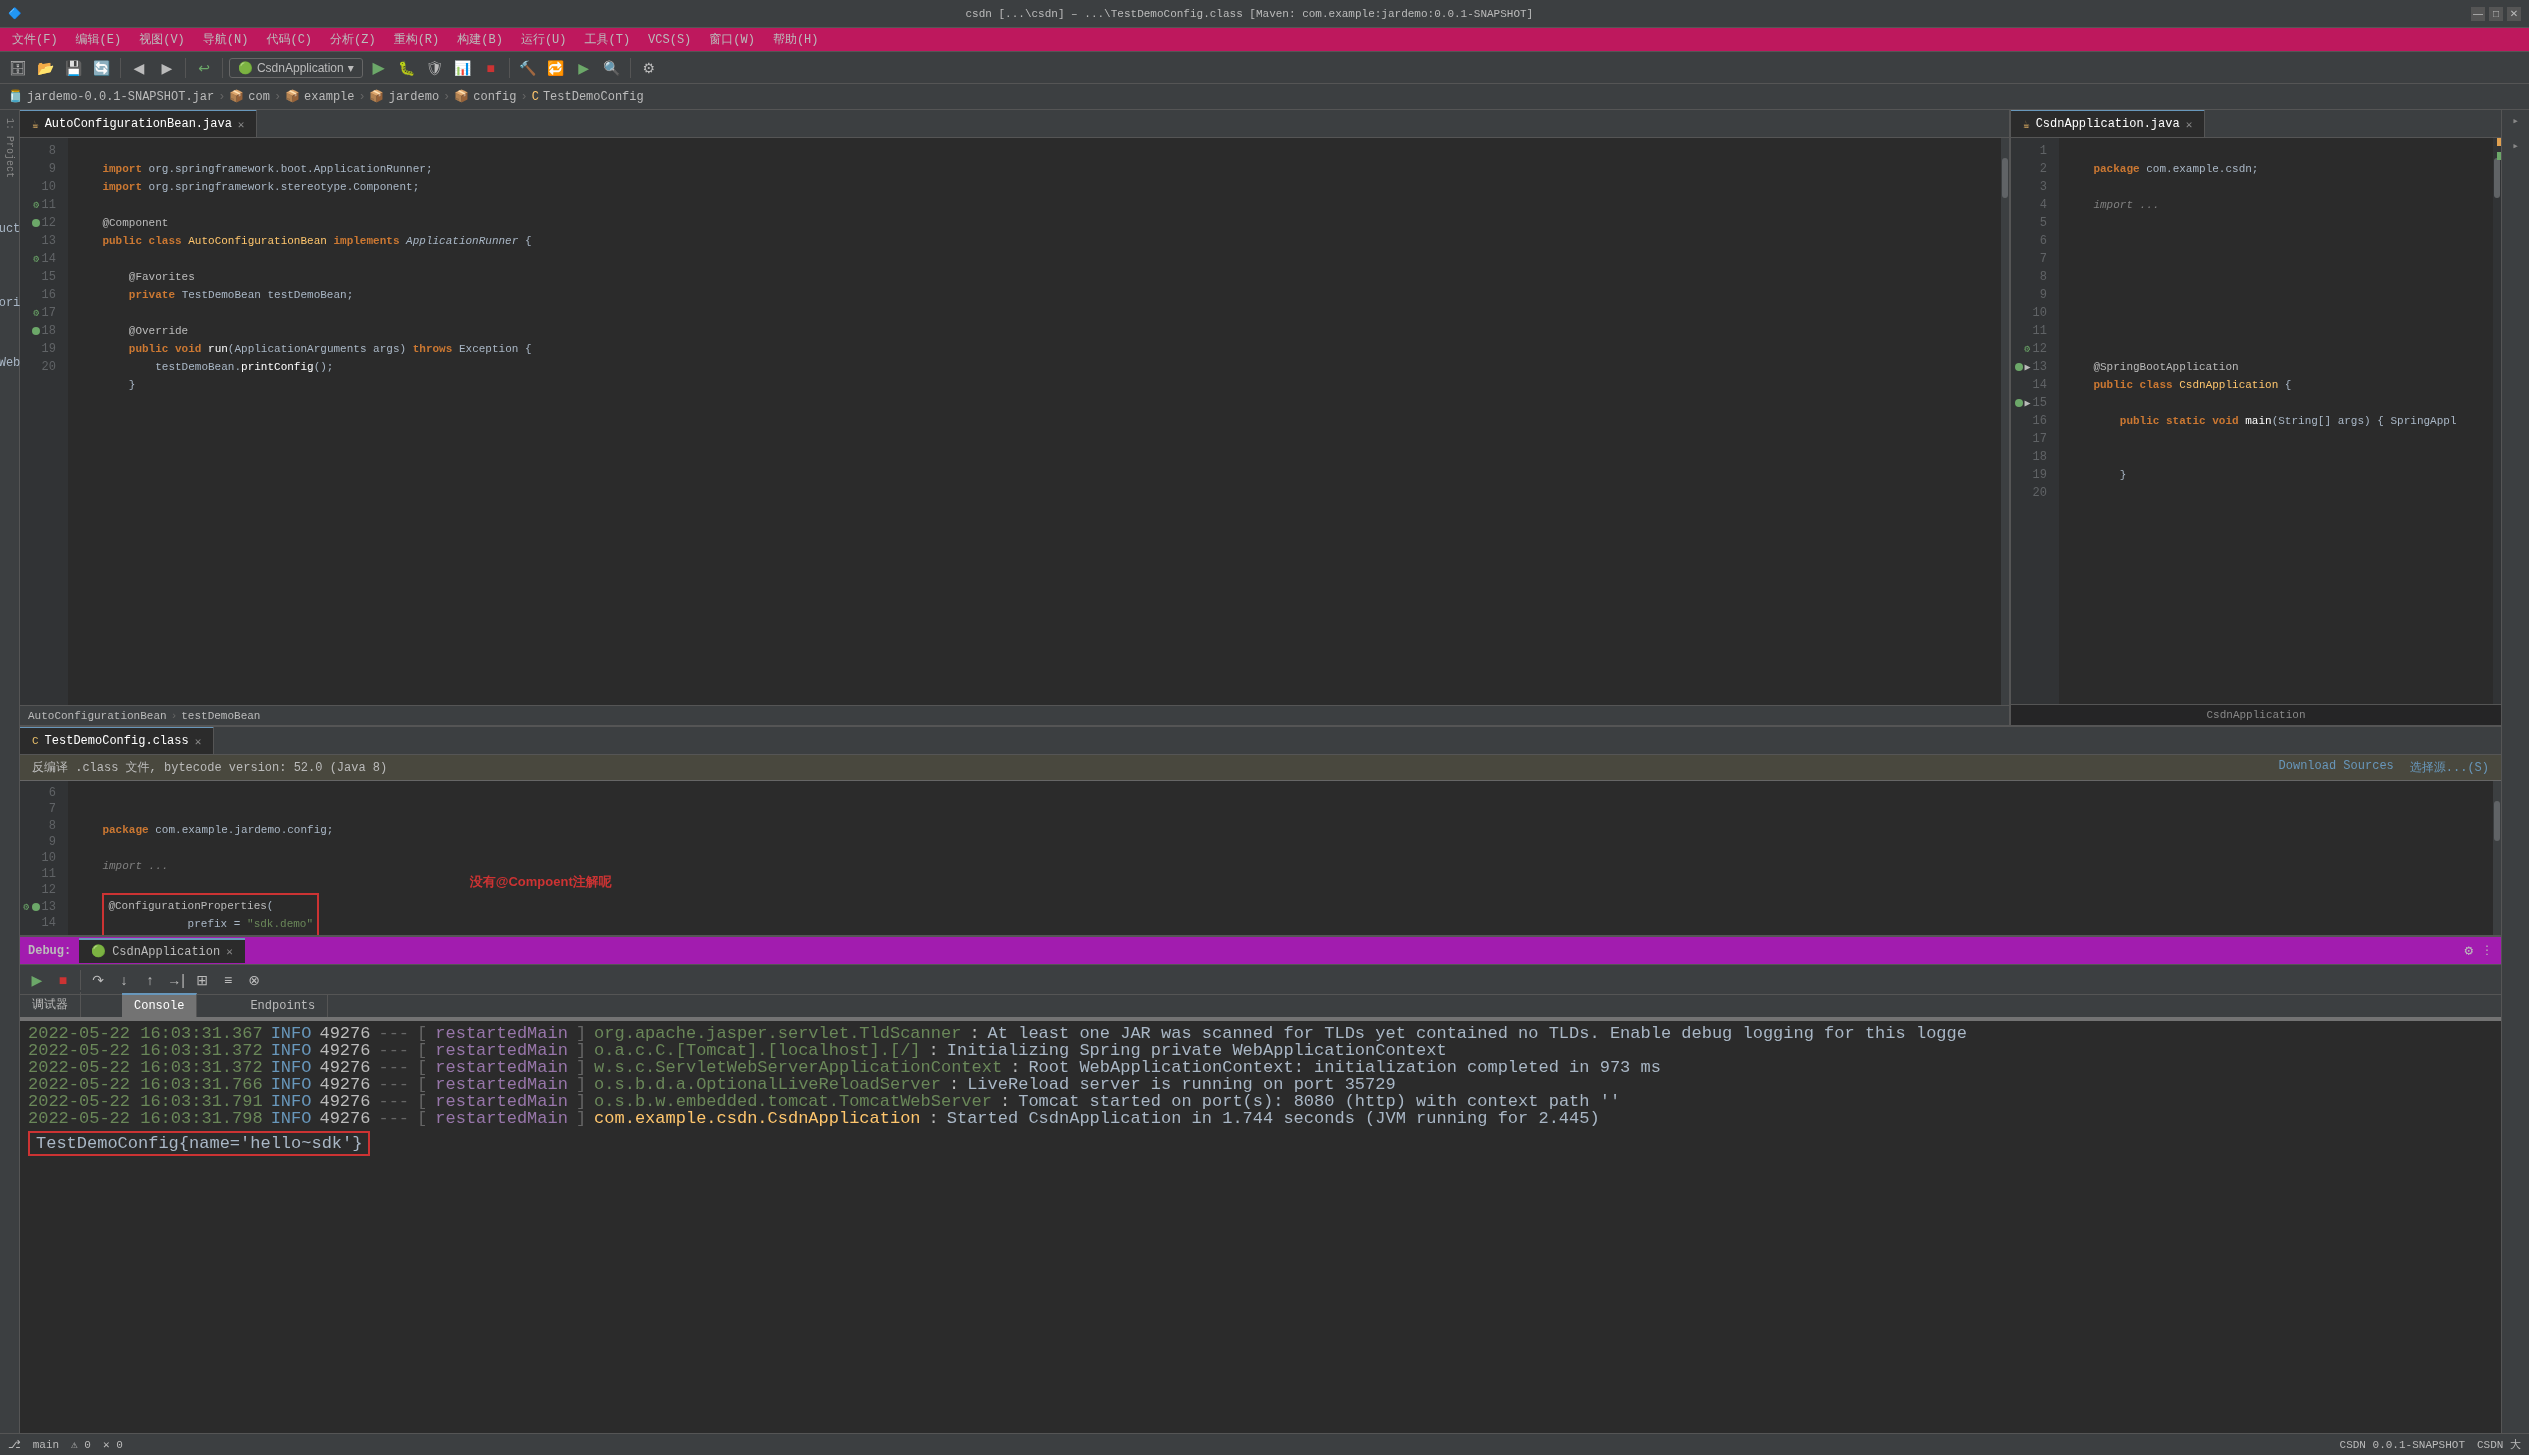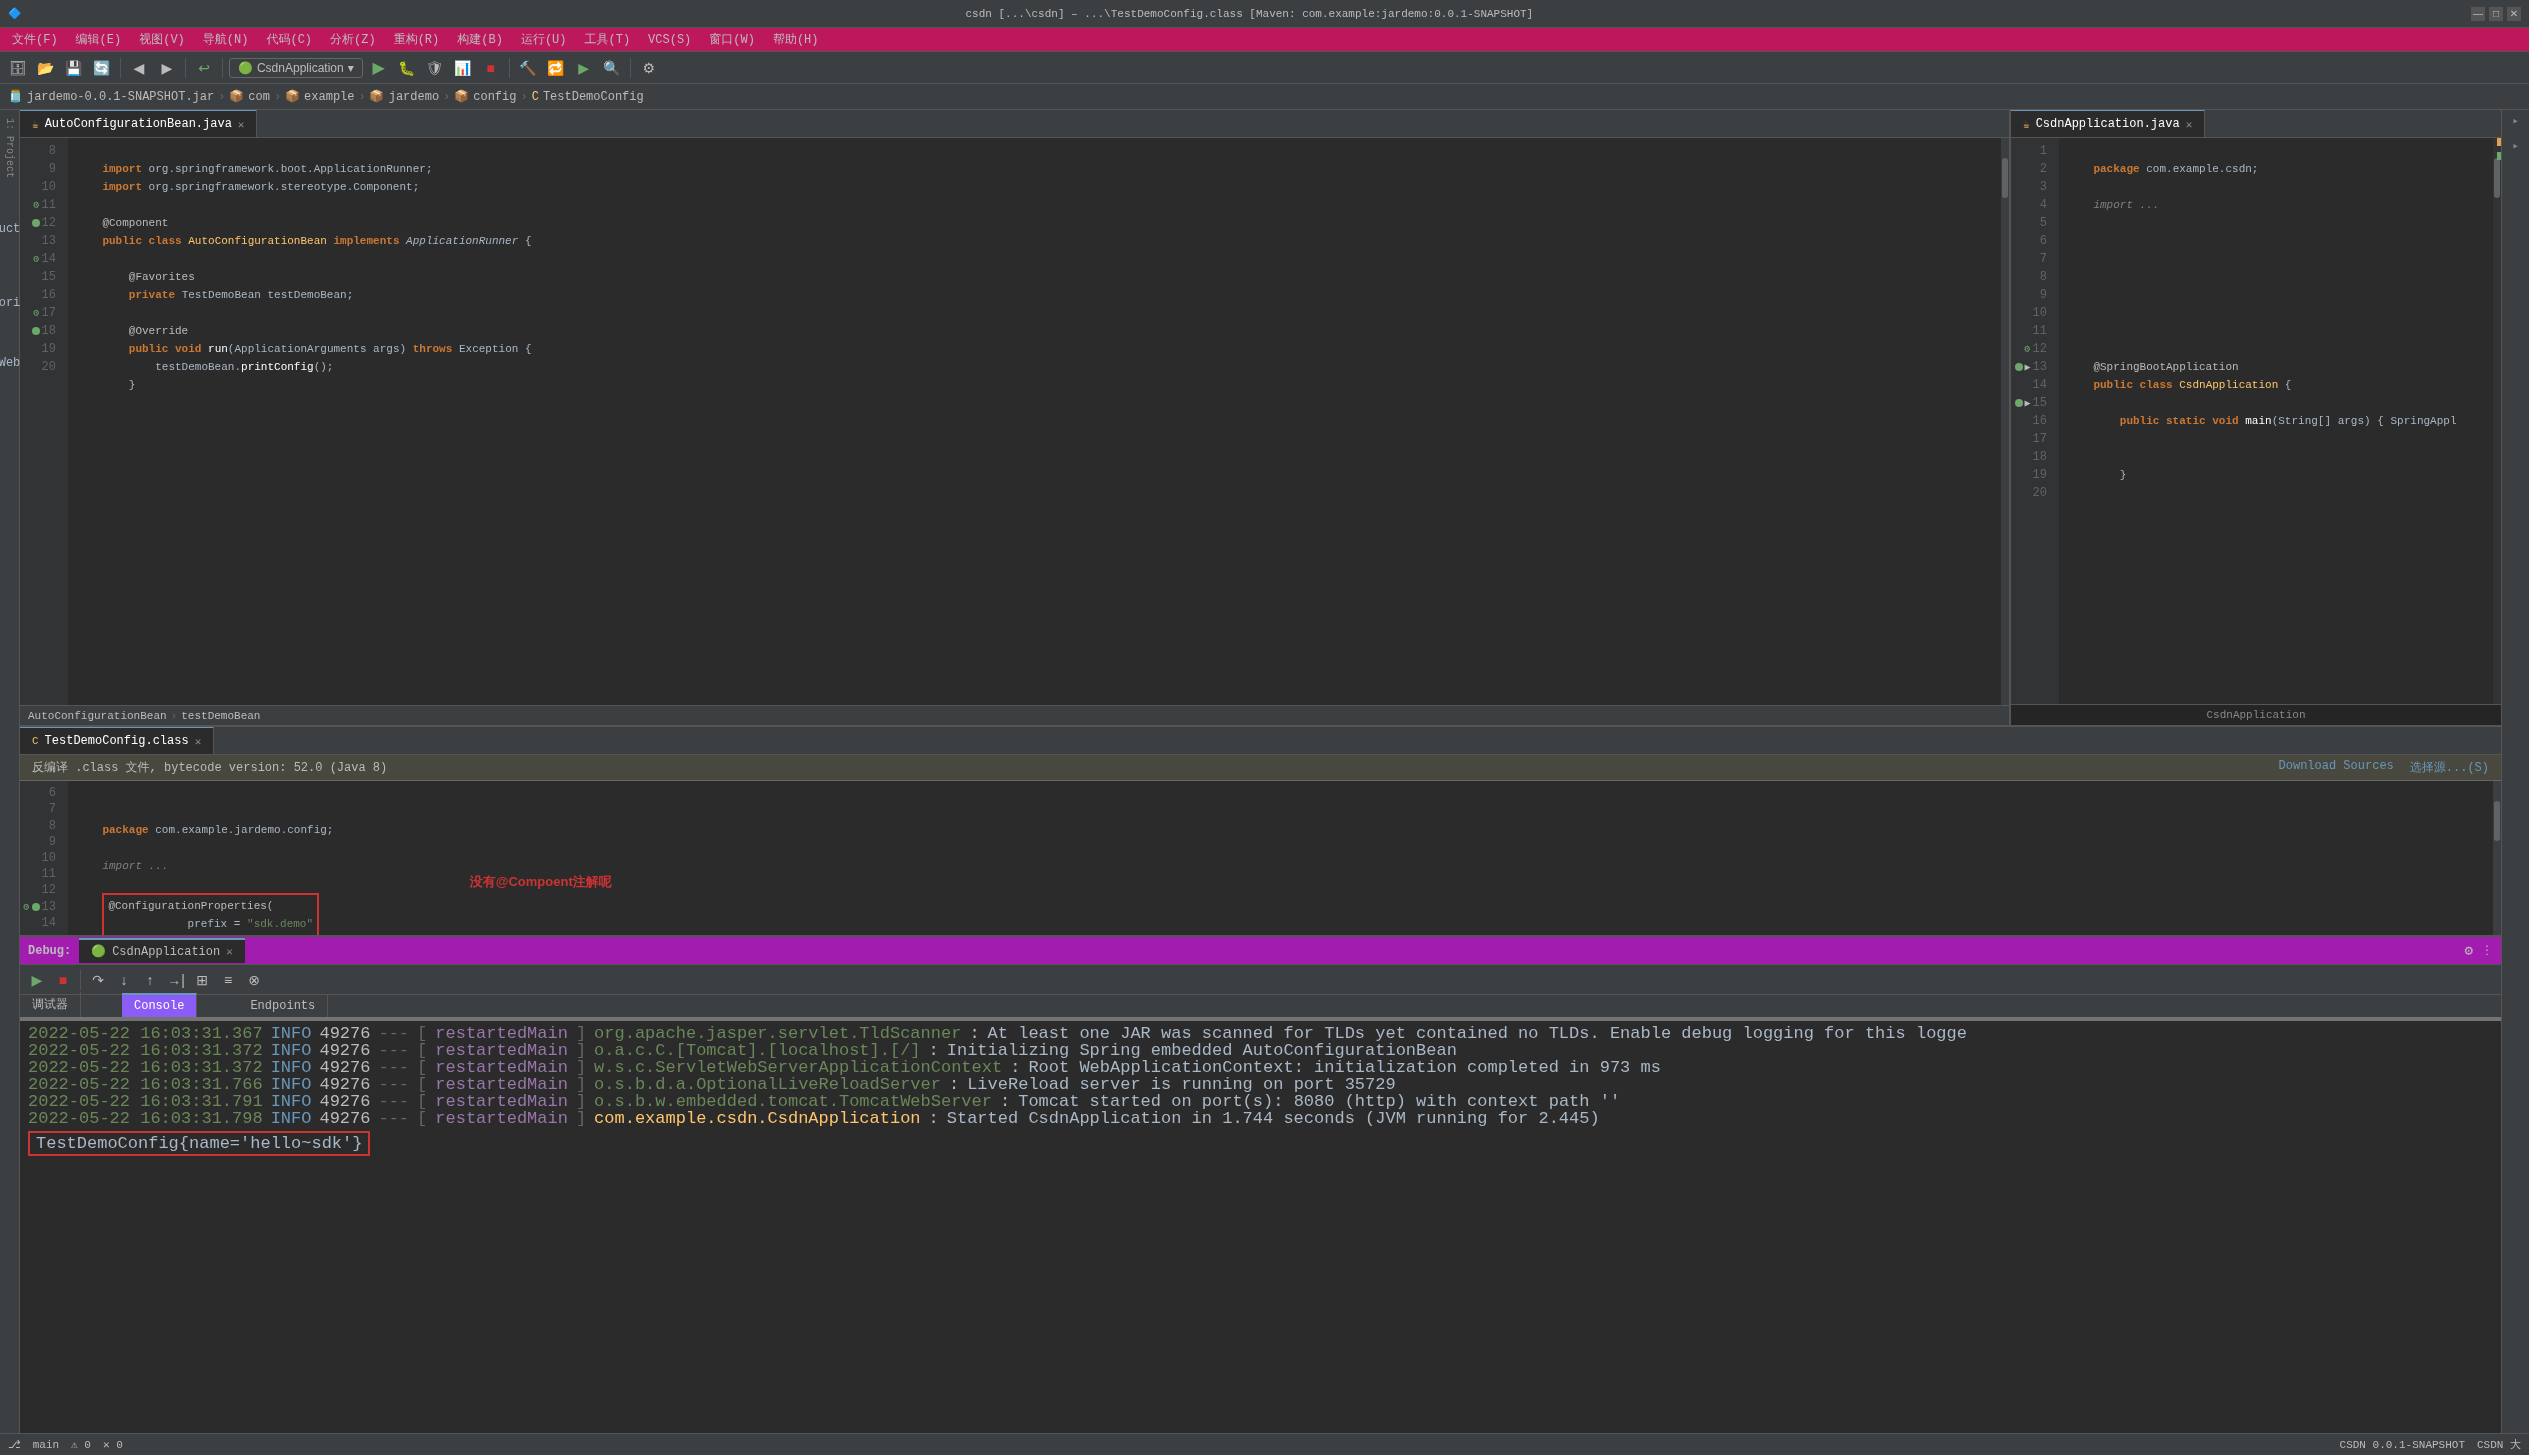--- a/index.html
+++ b/index.html
@@ -258,21 +258,21 @@
       gap: 41px;
     }
     .debug-tab {
       padding: 4px 12px;
       font-size: 12px;
       color: #bbb;
       cursor: pointer;
       border-right: 1px solid #555;
     }
     .debug-tab.active {
-      background: #8b5cf6;
+      background: #737373;
       border-top: 2px solid #6897bb;
       color: #fff;
     }
 
     .console-content {
       flex: 1;
       overflow: hidden;
       padding: 4px 8px;
       font-size: 17px;
       line-height: 17px;
@@ -766,21 +766,21 @@
             <div class="console-line">
               <span class="log-time">2022-05-22 16:03:31.372</span>
               <span class="log-level-info">INFO</span>
               <span class="log-pid">49276</span>
               <span style="color:#666">---</span>
               <span style="color:#666">[</span>
               <span class="log-thread">restartedMain</span>
               <span style="color:#666">]</span>
               <span class="log-class">o.a.c.C.[Tomcat].[localhost].[/]</span>
               <span class="log-colon">:</span>
-              <span class="log-msg">Initializing Spring embedded AutoConfigurationBean</span>
+              <span class="log-msg">Initializing Spring private WebApplicationContext</span>
             </div>
             <div class="console-line">
               <span class="log-time">2022-05-22 16:03:31.372</span>
               <span class="log-level-info">INFO</span>
               <span class="log-pid">49276</span>
               <span style="color:#666">---</span>
               <span style="color:#666">[</span>
               <span class="log-thread">restartedMain</span>
               <span style="color:#666">]</span>
               <span class="log-class">w.s.c.ServletWebServerApplicationContext</span>

